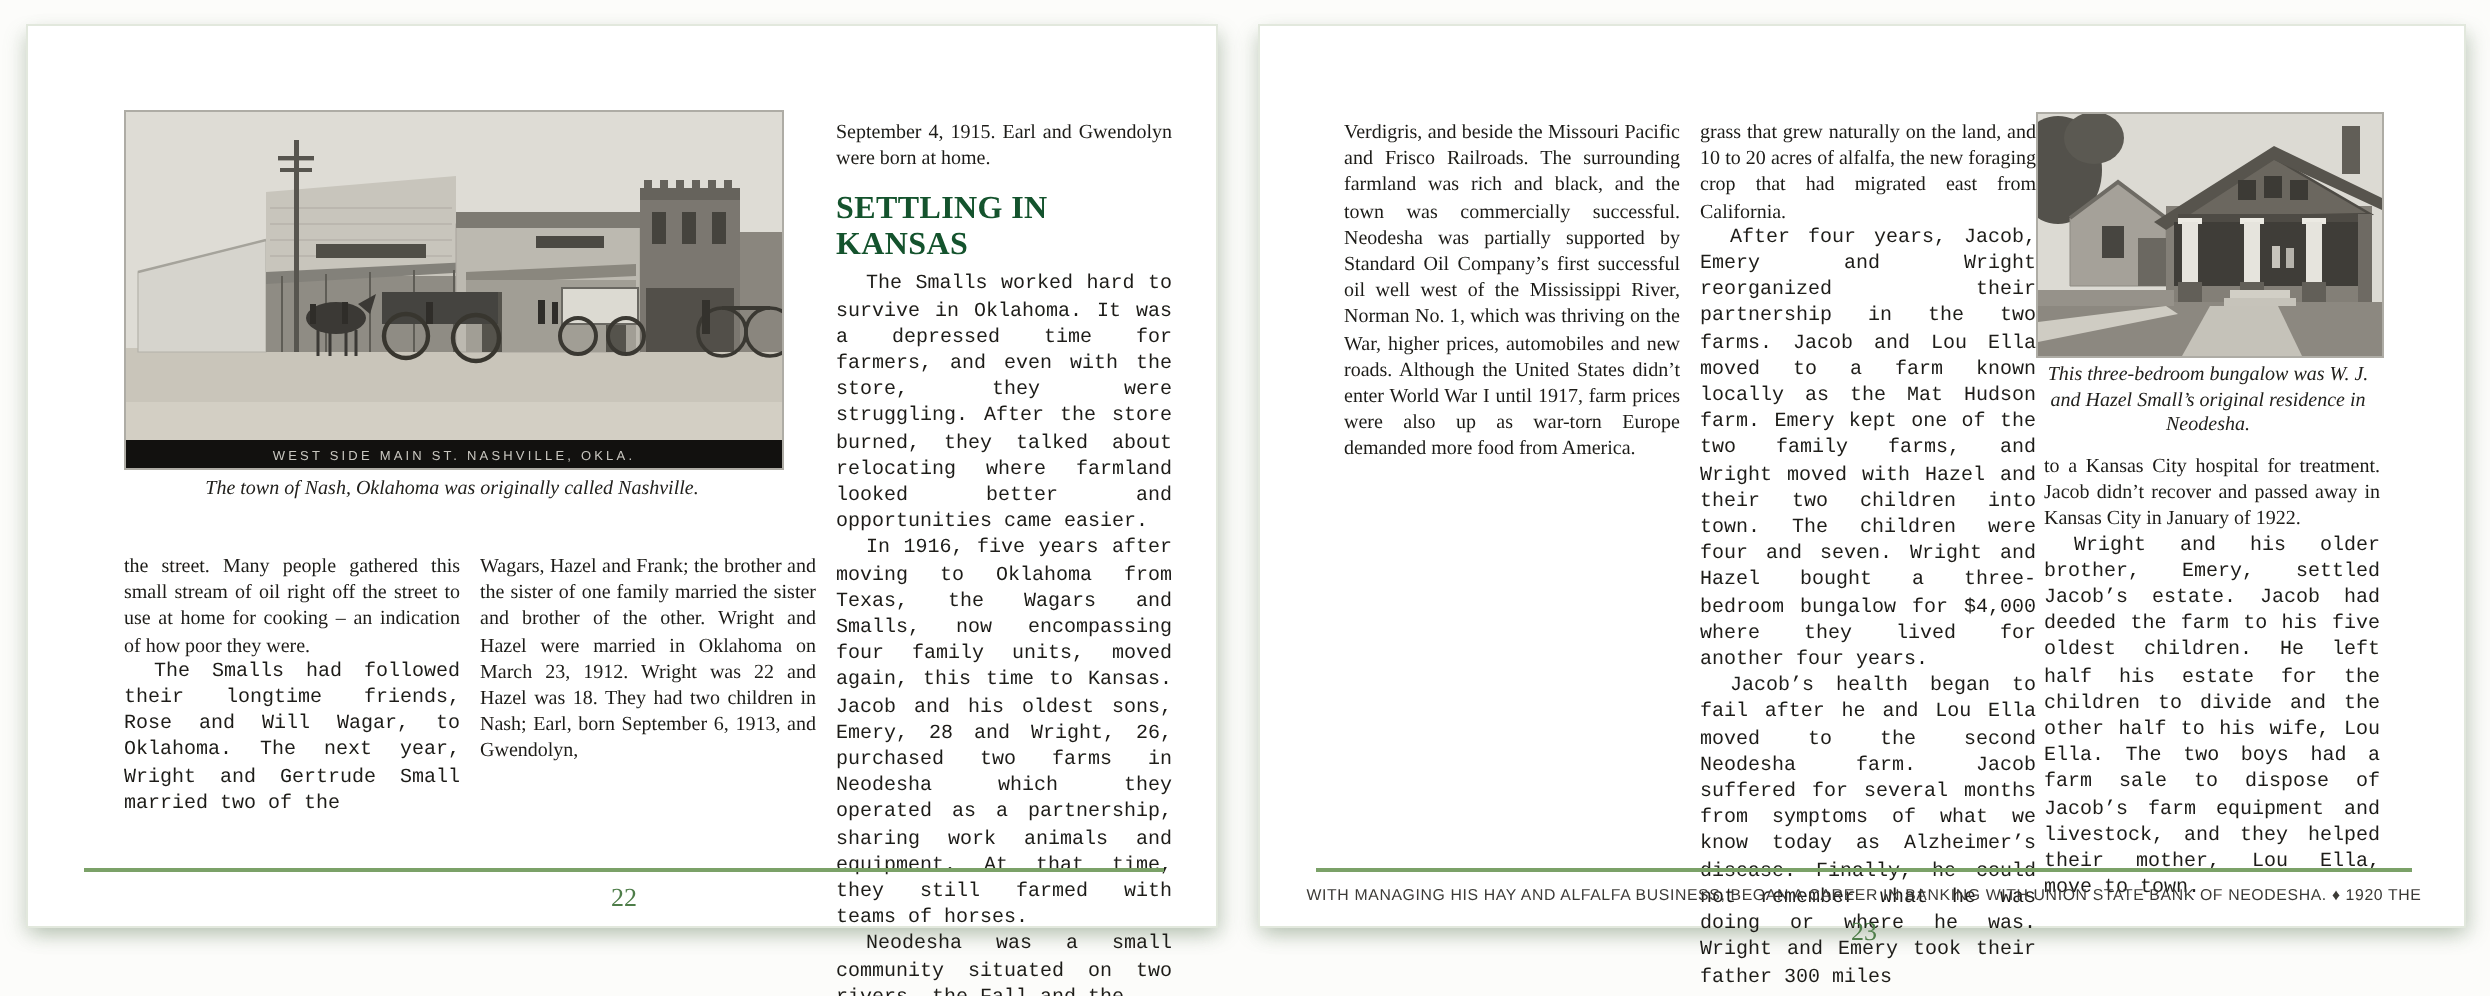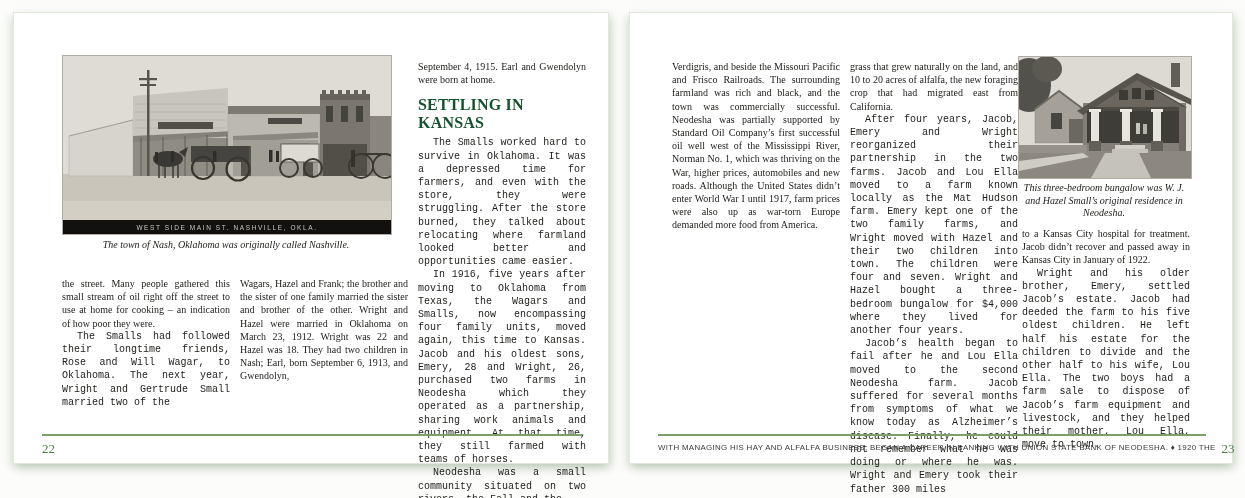--- a/index.html
+++ b/index.html
@@ -28,21 +28,21 @@
   .rp-col2 { left:220px; top:47px;  width:168px; }
   .rp-col3 { left:392px; top:214px; width:168px; }
 
   .para { margin:0; font-size:10px; line-height:13.2px; text-align:justify; color:#1d1c18; }
   .indent { text-indent:15px;font-family:Liberation Mono, monospace; }
   .heading { margin:10px 0 4px 0; font-size:16px; font-weight:bold; letter-spacing:.2px;
              color:#14532d; font-family:"Liberation Serif","DejaVu Serif",serif; }
 
   .footer { position:absolute; left:28px; right:26px; top:421px; }
   .footer-rule { height:1.5px; background:#7ba168; }
-  .footer-row { display:flex; align-items:flex-start; margin-top:5px; }
+  .footer-row { display:flex; align-items:center; margin-top:5px;flex-direction:column; }
   .footer-row.fleft  { gap:17px; }
   .footer-row.fright { justify-content:space-between; gap:6px; }
   .pagenum { font-size:13px; color:#4e7d49; font-family:"Liberation Serif",serif; }
   .footer-text { font-family:"Liberation Sans","DejaVu Sans",sans-serif; font-size:7.9px;
                  letter-spacing:.32px; color:#3b3a36; white-space:nowrap; padding-top:2px; }
 </style>
 </head>
 <body>
 
 <div class="spread">

